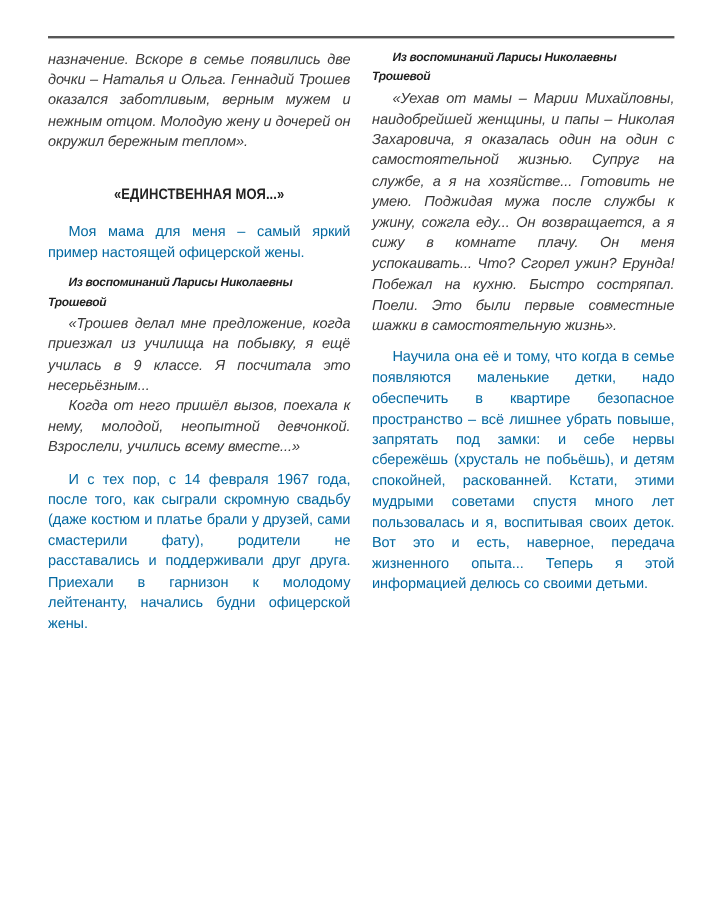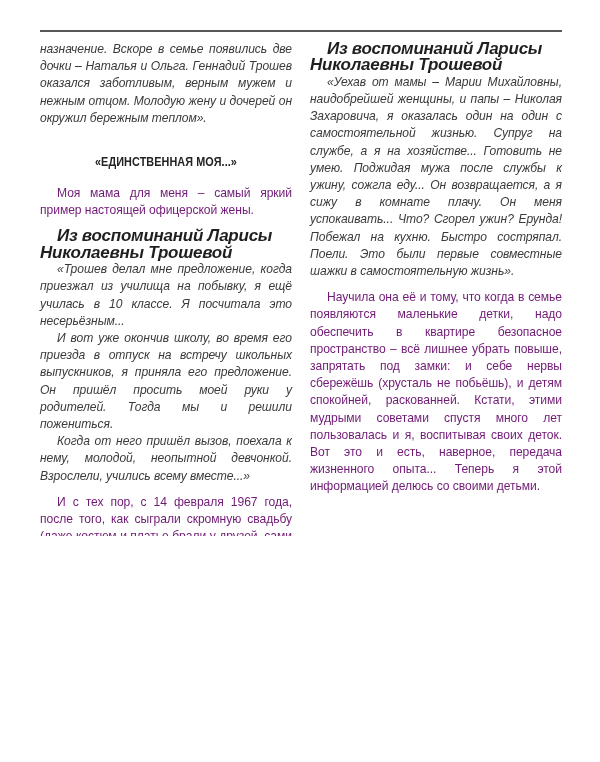--- a/index.html
+++ b/index.html
@@ -44,21 +44,21 @@
     flex: 0 0 252px;
   }
 
   
   p {
     margin: 0;
     font-size: 12.1px;
     line-height: 17.2px;
     text-align: justify;
     text-justify: inter-word;
-    color: #701a75;
+    color: #0369a1;
   }
   p.roman {
     font-style: normal;
     letter-spacing: -0.05px;
   }
   p.italic {
     font-style: italic;
     color: #3a3a3a;
     letter-spacing: -0.05px;
   }
@@ -78,21 +78,21 @@
     transform: scaleX(0.86);
     transform-origin: center center;
     white-space: nowrap;
   }
 
   
   .source-heading {
     margin: 0;
     font-weight: bold;
     font-style: italic;
-    font-size: 17px;
+    font-size: 10px;
     line-height: 16.4px;
     color: #1f1f1f;
     text-indent: 17px;
     letter-spacing: -0.25px;
   }
   .sp-s  { height: 9px; }
   .sp-m  { height: 15px; }
   .sp-xl { height: 27px; }
 
   
@@ -124,23 +124,22 @@
       <div class="section-heading">«ЕДИНСТВЕННАЯ МОЯ...»</div>
 
       <div class="sp-m"></div>
 
       <p class="roman indent">Моя мама для меня – самый яркий пример настоящей офицерской жены.</p>
 
       <div class="sp-s"></div>
 
       <div class="source-heading">Из воспоминаний Ларисы Николаевны Трошевой</div>
 
-      <p class="italic indent">«Трошев делал мне предложение, когда приезжал из училища на побывку, я ещё училась в 10 классе. Я посчитала это несерьёзным...</p>
+      <p class="italic indent">«Трошев делал мне предложение, когда приезжал из училища на побывку, я ещё училась в 9 классе. Я посчитала это несерьёзным...</p>
 
-      <p class="italic indent">И вот уже окончив школу, во время его приезда в отпуск на встречу школьных выпускников, я приняла его предложение. Он пришёл просить моей руки у родителей. Тогда мы и решили пожениться.</p>
 
       <p class="italic indent"> Когда от него пришёл вызов, поехала к нему, молодой, неопытной девчонкой. Взрослели, учились всему вместе...»</p>
 
       <div class="sp-s"></div>
 
       <p class="roman indent">И с тех пор, с 14 февраля 1967 года, после того, как сыграли скромную свадьбу (даже костюм и платье брали у друзей, сами смастерили фату), родители не расставались и поддерживали друг друга. Приехали в гарнизон к молодому лейтенанту, начались будни офицерской жены.</p>
 
     </div>
 
     <div class="col">

